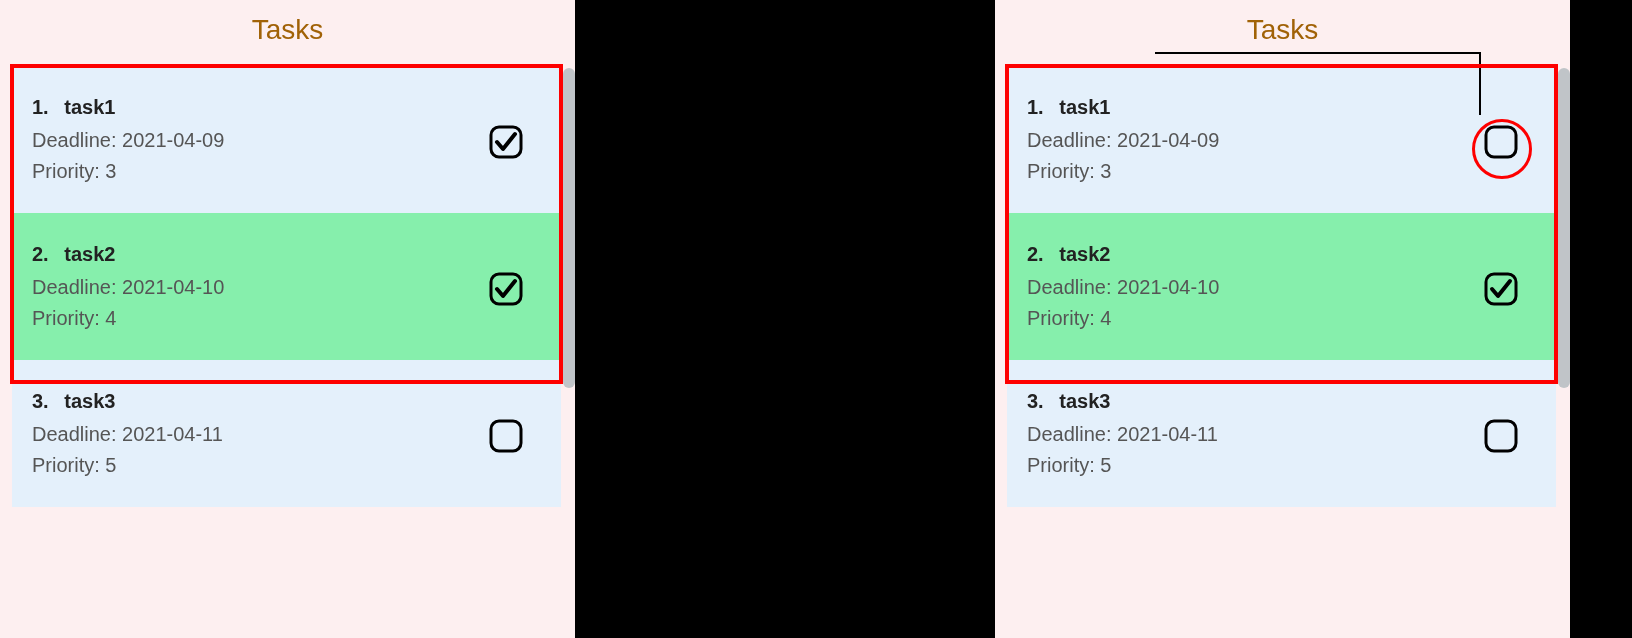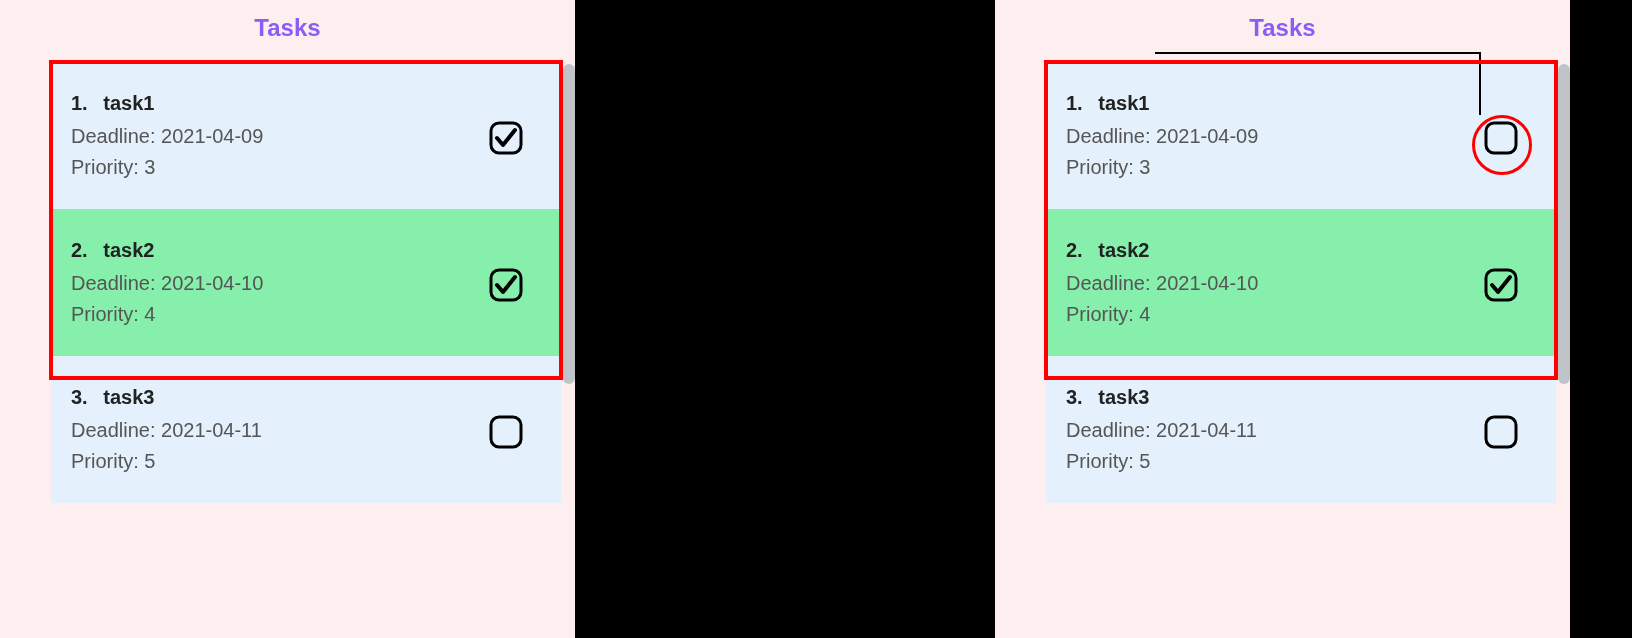--- a/index.html
+++ b/index.html
@@ -18,29 +18,28 @@
       flex-shrink: 0;
     }
     .panel.p2 {
       margin-left: 0;
     }
     body > .panel:first-child { margin-left: 0; }
     body > .panel:nth-child(2) { margin-left: 0; }
 
     .panel-title {
       text-align: center;
-      font-size: 24px;
-      font-weight: bold;
+      font-size: 28px;
+      font-weight: normal;
       padding: 14px 0 12px;
-      color: #8b5cf6;
+      color: #a16207;
     }
     .list-wrap {
       position: relative;
       padding: 8px 14px 8px 12px;
-      margin-left: 39px;
     }
     .list-inner {
       position: relative;
       background: #e4f0fb;
     }
     .highlight-box {
       position: absolute;
       border: 4px solid #fe0000;
       pointer-events: none;
       z-index: 5;

